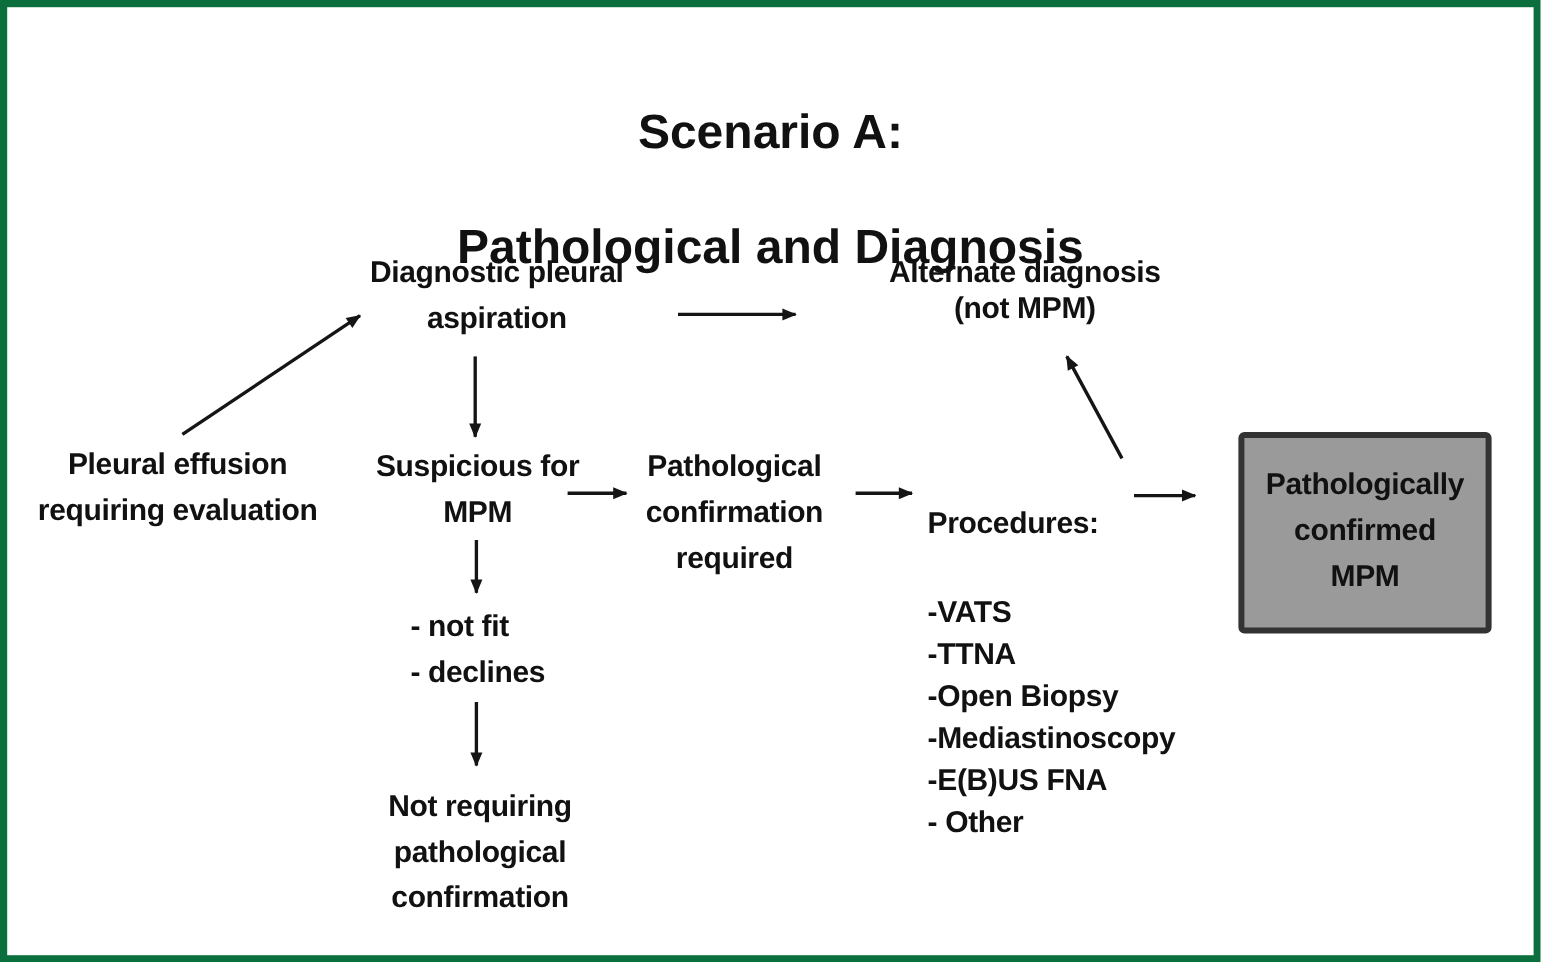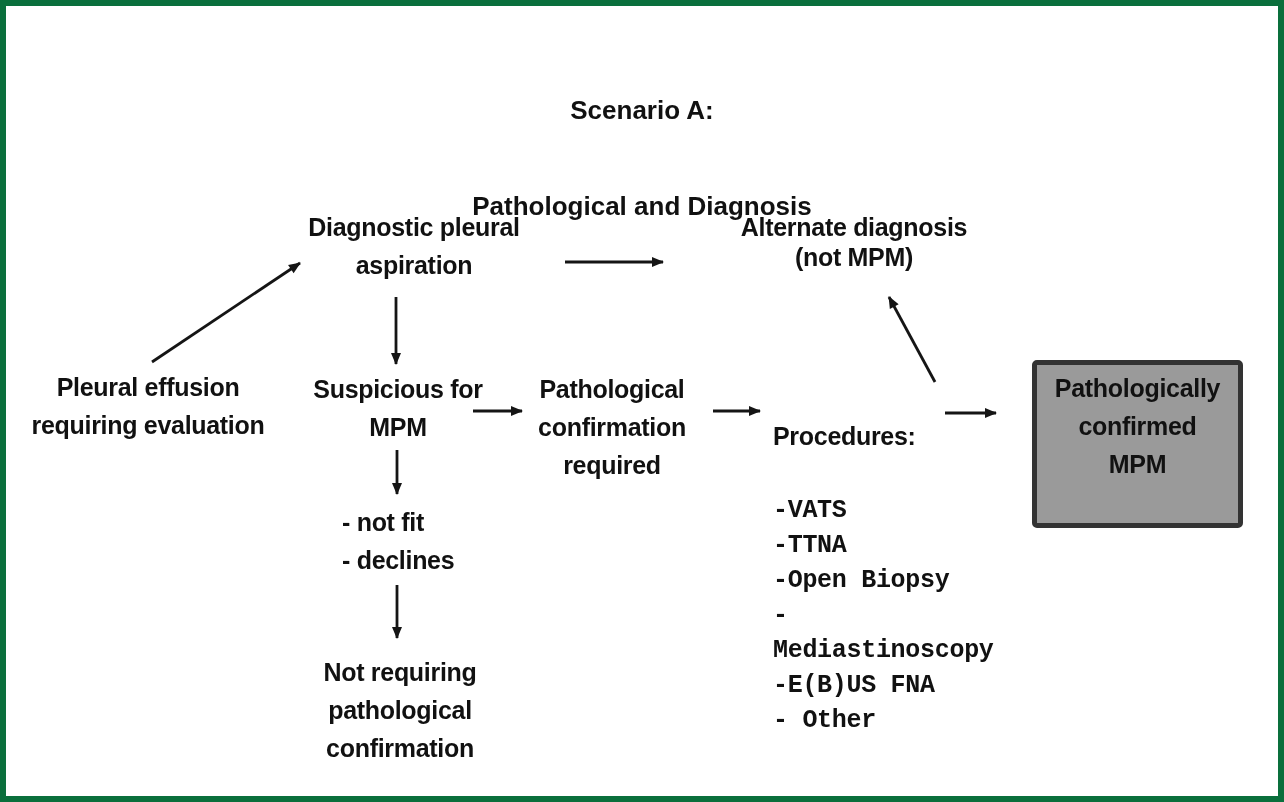--- a/index.html
+++ b/index.html
@@ -38,46 +38,46 @@
     line-height: 38px;
     white-space: pre-line;
     z-index: 10;
     letter-spacing: -0.3px;
   }
   .center { text-align: center; }
   #page-title {
     left: 0;
     top: 38px;
     width: 1284px;
-    font-size: 26px;
+    font-size: 40px;
     line-height: 48px;
     letter-spacing: 0;
   }
   #node-pleural-effusion   { left: 18px;  top: 368px; width: 260px; }
   #node-diagnostic-aspiration { left: 294px; top: 208px; width: 240px; }
   #node-suspicious-mpm     { left: 298px; top: 370px; width: 200px; }
   #node-path-confirmation  { left: 512px; top: 370px; width: 200px; }
   #node-alternate-diagnosis{ left: 720px; top: 212px; width: 268px; line-height: 30px; }
   #node-not-fit            { left: 342px; top: 503px; }
   #node-not-requiring      { left: 300px; top: 653px; width: 200px; }
   #node-procedures         { left: 773px; top: 384px; width: 215px; line-height: 35px; }
-  #node-procedures .proc-items { margin-top: 4px; font-family: Liberation Mono, monospace; }
+  #node-procedures .proc-items { margin-top: 4px; }
   #node-confirmed-mpm {
     left: 1032px;
     top: 360px;
     width: 211px;
     height: 168px;
     background: #9a9a9a;
     border: 5px solid #333333;
     border-radius: 5px;
     box-sizing: border-box;
     display: flex;
     align-items: flex-start;
     justify-content: center;
-    padding-top: 4px;
+    padding-top: 20px;
   }
 </style>
 </head>
 <body>
 
 <div id="stage">
 
   <div id="frame-border"></div>
 
   <svg id="arrows-layer" viewBox="0 0 1284 802" xmlns="http://www.w3.org/2000/svg">

